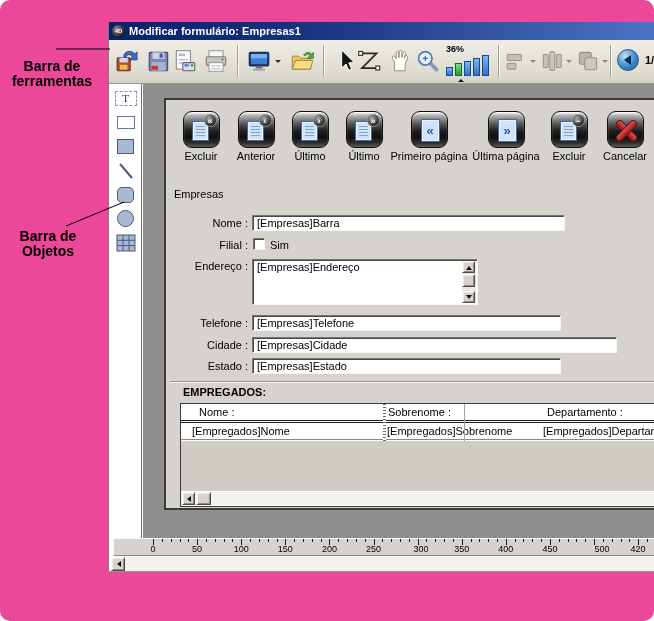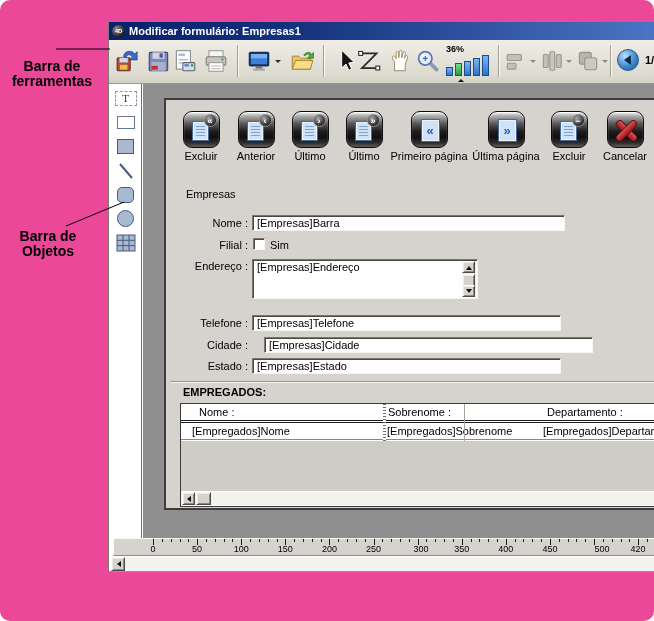--- a/index.html
+++ b/index.html
@@ -363,48 +363,48 @@
               </div>
             <span class="nblabel">Excluir</span>
           </div>
           <div class="navbtn" style="left:414px">
             <div class="nbface">
                 <span class="xicon"></span>
               </div>
             <span class="nblabel">Cancelar</span>
           </div>
 
-          <span class="freetext" style="left:20px;top:88px">Empresas</span>
+          <span class="freetext" style="left:8px;top:88px">Empresas</span>
 
           <span class="flabel" style="top:117px">Nome :</span>
           <div class="field" style="left:86px;top:115px;width:313px;height:16px">[Empresas]Barra</div>
 
           <span class="flabel" style="top:139px">Filial :</span>
           <span class="checkbox" style="left:87px;top:138px"></span>
           <span class="freetext" style="left:104px;top:139px">Sim</span>
 
           <span class="flabel" style="top:160px">Endereço :</span>
-          <div class="field" style="left:86px;top:159px;width:226px;height:40px">
+          <div class="field" style="left:86px;top:159px;width:226px;height:46px">
             <span>[Empresas]Endereço</span>
             <div class="vscroll">
               <div class="vsbtn raised" style="top:0">
                   <div class="tri up"></div>
                 </div>
               <div class="vsthumb raised"></div>
               <div class="vsbtn raised" style="bottom:0">
                   <div class="tri down"></div>
                 </div>
             </div>
           </div>
 
           <span class="flabel" style="top:217px">Telefone :</span>
           <div class="field" style="left:86px;top:215px;width:309px;height:16px">[Empresas]Telefone</div>
 
           <span class="flabel" style="top:239px">Cidade :</span>
-          <div class="field" style="left:98px;top:237px;width:329px;height:16px">[Empresas]Cidade</div>
+          <div class="field" style="left:86px;top:237px;width:365px;height:16px">[Empresas]Cidade</div>
 
           <span class="flabel" style="top:260px">Estado :</span>
           <div class="field" style="left:86px;top:258px;width:309px;height:16px">[Empresas]Estado</div>
 
           <div class="groove" style="top:281px"></div>
 
           <span class="freetext" style="left:17px;top:286px;font-weight:bold">EMPREGADOS:</span>
 
           <div class="subform">
             <div class="sf-hdr">

